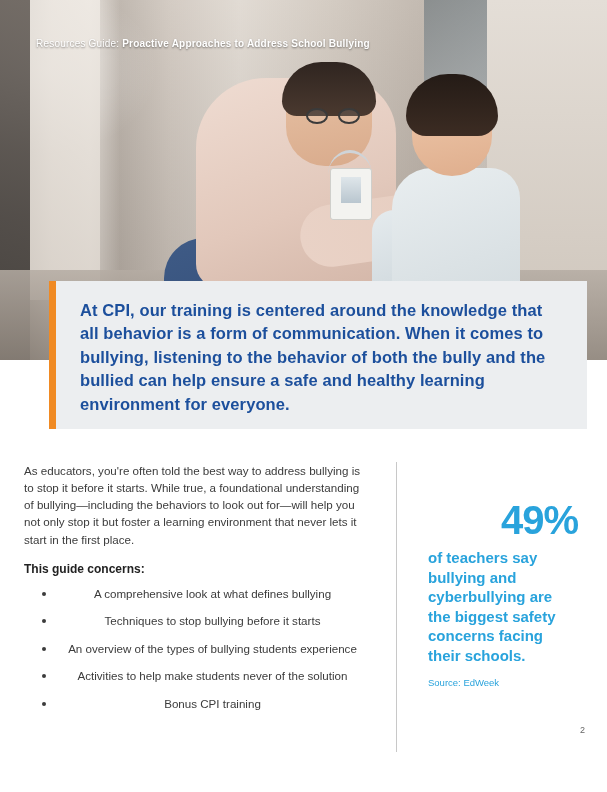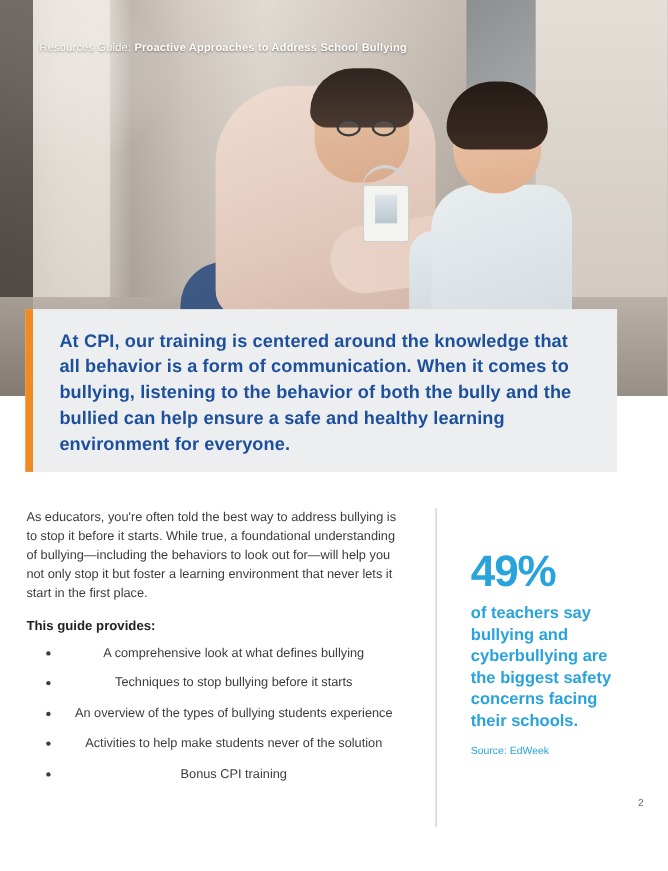--- a/index.html
+++ b/index.html
@@ -215,21 +215,21 @@
     letter-spacing: .2px;
     white-space: nowrap;
     text-shadow: 0 1px 2px rgba(0,0,0,.45);
   }
   .guide-label .lead { font-weight: 400; }
   .guide-label .bold { font-weight: 700; }
 
   
   .quote-wrap {
     position: absolute;
-    left: 23px;
+    left: 49px;
     top: 281px;
     width: 538px;
     height: 148px;
     background: #eceef0;
     display: flex;
   }
   .quote-bar {
     width: 7px;
     background: #f08a23;
     flex: 0 0 auto;
@@ -301,20 +301,21 @@
     top: 500px;
     width: 150px;
   }
   .stat-number {
     font-size: 40px;
     font-weight: 700;
     color: #29a3dc;
     line-height: 1;
     letter-spacing: -1px;
     margin: 0 0 8px 0;
+    text-align: right;
   }
   .stat-text {
     font-size: 15px;
     font-weight: 700;
     line-height: 1.3;
     color: #29a3dc;
     margin: 0 0 12px 0;
   }
   .stat-source {
     font-size: 9.5px;
@@ -368,21 +369,21 @@
     </div>
   </div>
 
   <div class="quote-wrap">
     <div class="quote-bar"></div>
     <div class="quote-text">At CPI, our training is centered around the knowledge that all behavior is a form of communication. When it comes to bullying, listening to the behavior of both the bully and the bullied can help ensure a safe and healthy learning environment for everyone.</div>
   </div>
 
   <div class="body-col">
     <p class="body-para">As educators, you're often told the best way to address bullying is to stop it before it starts. While true, a foundational understanding of bullying—including the behaviors to look out for—will help you not only stop it but foster a learning environment that never lets it start in the first place.</p>
-    <p class="provides-head">This guide provides:</p>
+    <p class="provides-head">This guide concerns:</p>
     <ul class="bullets">
       <li>A comprehensive look at what defines bullying</li>
       <li>Techniques to stop bullying before it starts</li>
       <li>An overview of the types of bullying students experience</li>
       <li>Activities to help make students never of the solution</li>
       <li>Bonus CPI training</li>
     </ul>
   </div>
 
   <div class="stat-divider"></div>

